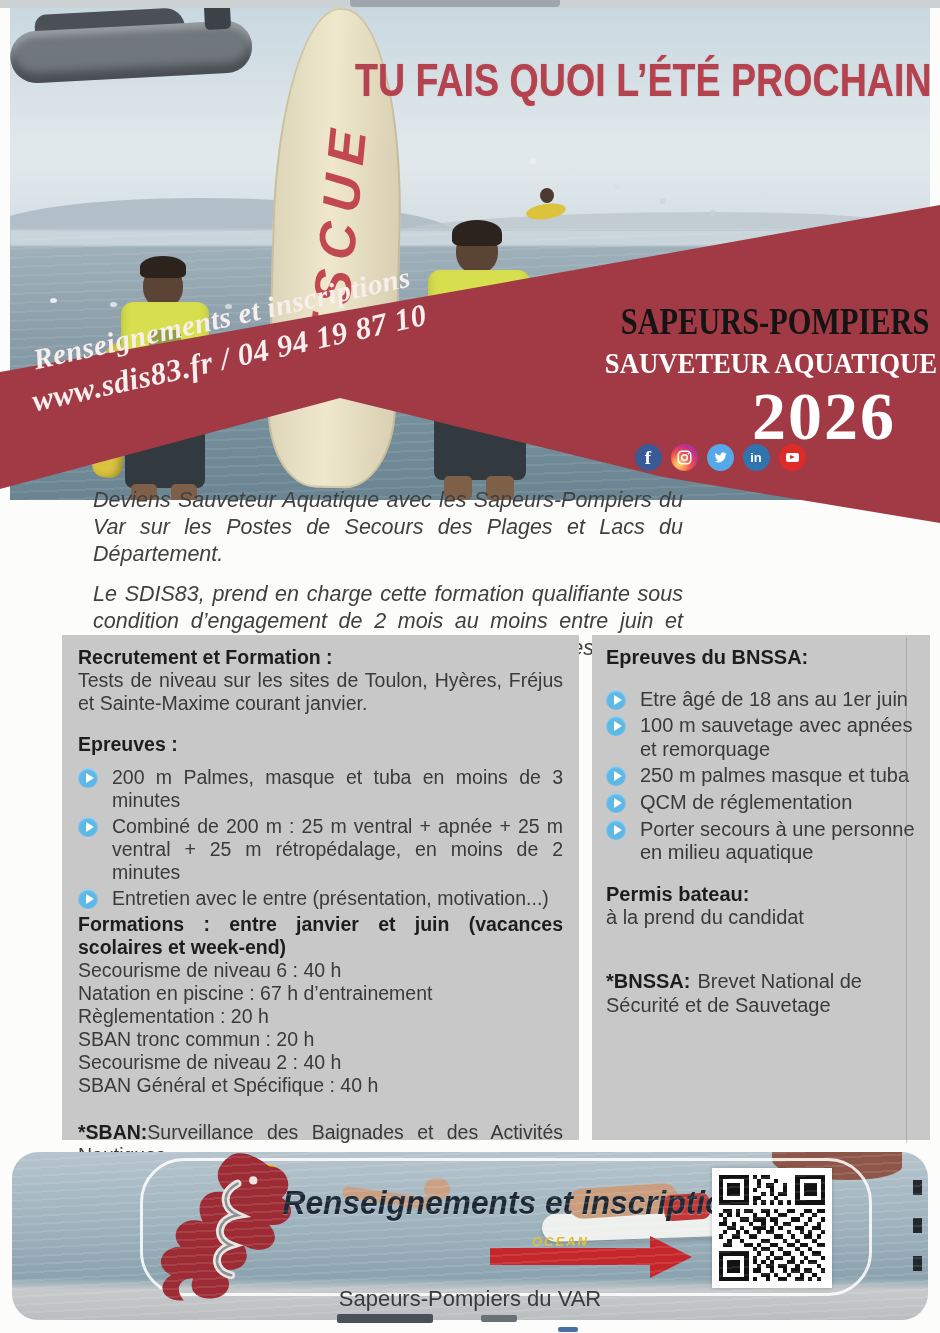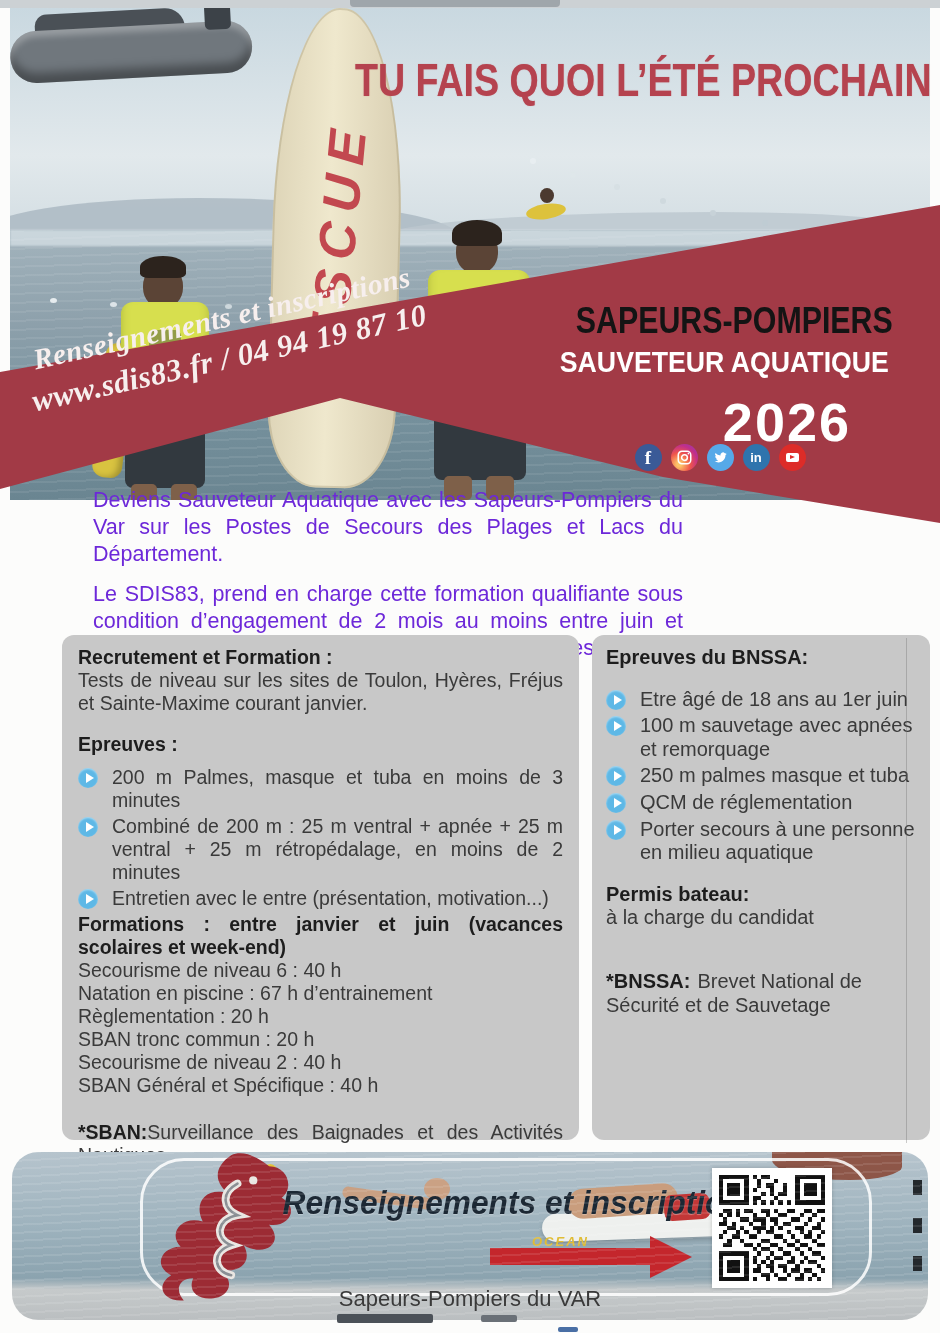--- a/index.html
+++ b/index.html
@@ -58,43 +58,43 @@
 
   
   .redband{left:0;top:0;width:940px;height:540px;background:#a23a46;
            clip-path:polygon(0px 372px,940px 205px,940px 523px,663px 477px,340px 398px,0px 489px);}
 
   .ribbon-text{left:30px;top:344px;transform:rotate(-12.5deg);transform-origin:left top;
                color:#f7efee;font-family:"Liberation Serif",serif;font-style:italic;font-weight:700;}
   .ribbon-text .l1{font-size:29px;letter-spacing:.5px;}
   .ribbon-text .l2{font-size:31px;margin-top:6px;margin-left:-10px;letter-spacing:.5px;}
 
-  .brand{left:547px;top:300px;width:320px;text-align:center;}
+  .brand{left:592px;top:300px;width:320px;text-align:center;font-family:Liberation Serif, serif;}
   .brand .org{color:#141414;font-weight:700;font-size:37px;transform:scaleX(.82);transform-origin:center;white-space:nowrap;}
   .brand .role{color:#fff;font-weight:700;font-size:29px;transform:scaleX(.92);transform-origin:center;white-space:nowrap;margin-top:4px;}
-  .brand .year{color:#fff;font-weight:700;font-size:54px;line-height:1;text-align:right;padding-right:16px;margin-top:16px;letter-spacing:2px;}
+  .brand .year{color:#fff;font-weight:700;font-size:68px;line-height:1;text-align:right;padding-right:16px;margin-top:2px;letter-spacing:2px;}
 
   .social{left:560px;top:444px;width:320px;display:flex;justify-content:center;gap:9px;}
   .sicon{width:27px;height:27px;border-radius:50%;display:flex;align-items:center;justify-content:center;
          color:#fff;font-weight:700;flex:none;}
   .s-fb{background:#3a5a97;font-family:"Liberation Serif",serif;font-size:19px;}
   .s-ig{background:radial-gradient(circle at 30% 75%,#fdc468 8%,#f0564a 40%,#c12f8a 68%,#8a3ab9 96%);}
   .s-tw{background:#56a9e8;}
   .s-li{background:#2f74ad;font-size:13px;letter-spacing:0;}
   .s-yt{background:#dd2c28;}
   .yt-play{width:13px;height:9px;background:#fff;border-radius:2px;position:relative;}
   .yt-play::after{content:"";position:absolute;left:4.5px;top:2px;border-left:5px solid #dd2c28;
          border-top:2.5px solid transparent;border-bottom:2.5px solid transparent;}
 
   
-  .intro{left:93px;top:487px;width:590px;color:#6d28d9;font-size:21.5px;line-height:1.26;text-align:justify;}
+  .intro{left:93px;top:487px;width:590px;color:#404040;font-size:21.5px;line-height:1.26;text-align:justify;font-style:italic;}
   .intro p{margin:0 0 13px 0;}
 
   
-  .gbox{background:#c8c8c8;color:#3a3a3a;font-size:19.5px;line-height:1.18;border-radius:12px;}
+  .gbox{background:#c8c8c8;color:#3a3a3a;font-size:19.5px;line-height:1.18;}
   .gbox-left{left:62px;top:635px;width:517px;height:505px;padding:11px 16px;box-sizing:border-box;}
   .gbox-right{left:592px;top:635px;width:338px;height:505px;padding:11px 14px;box-sizing:border-box;font-size:20px;}
   .gbox b,.gbox .bold{color:#1d1d1d;font-weight:700;}
   .jt{text-align:justify;}
   .bullet-row{display:flex;gap:14px;margin:0 0 3px 0;}
   .bullet-icon{width:20px;height:20px;border-radius:50%;background:#5eb8e6;flex:none;position:relative;margin-top:2px;
       box-shadow:inset 0 1px 2px rgba(255,255,255,.5);}
   .bullet-icon::after{content:"";position:absolute;left:8px;top:5px;border-left:8px solid #fff;
       border-top:5px solid transparent;border-bottom:5px solid transparent;}
   .mt-s{margin-top:10px;} .mt-m{margin-top:18px;} .mt-l{margin-top:24px;} .mt-xl{margin-top:40px;}
@@ -273,21 +273,21 @@
     </div>
     <div class="bullet-row">
       <span class="bullet-icon"></span>
       <span>QCM de réglementation</span>
     </div>
     <div class="bullet-row">
       <span class="bullet-icon"></span>
       <span>Porter secours à une personne en milieu aquatique</span>
     </div>
     <div class="bold mt-m">Permis bateau:</div>
-    <div>à la charge du candidat</div>
+    <div>à la prend du candidat</div>
     <div class="mt-xl">
       <span class="note-label sp">*BNSSA:</span><span>Brevet National de Sécurité et de Sauvetage</span>
     </div>
   </div>
   <div class="abs scanline"></div>
 
   <div class="abs banner">
     <div class="abs banner-boat"></div>
     <div class="abs frame"></div>
     <div class="abs banner-buoy"></div>

